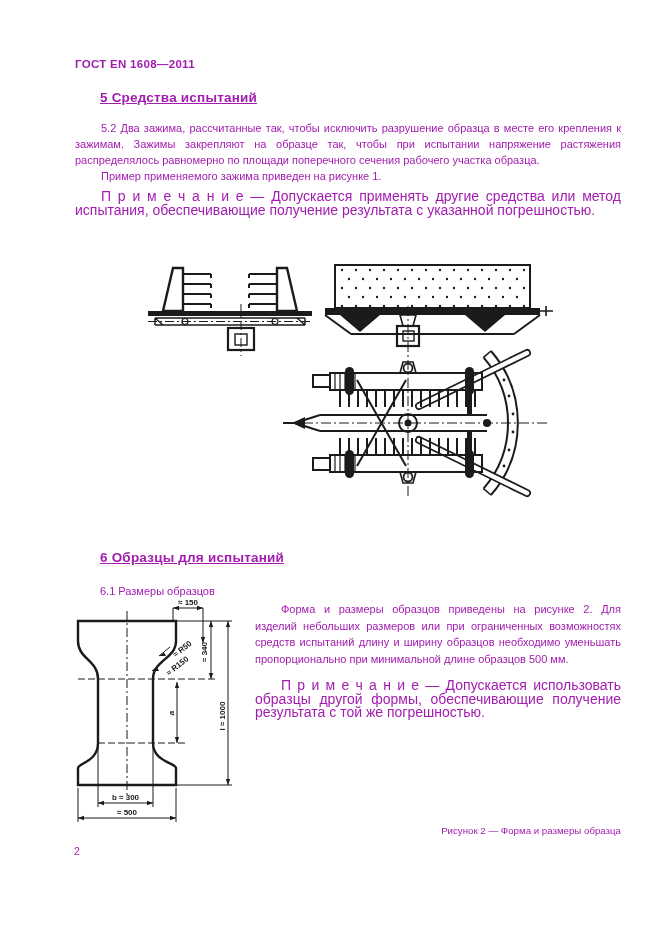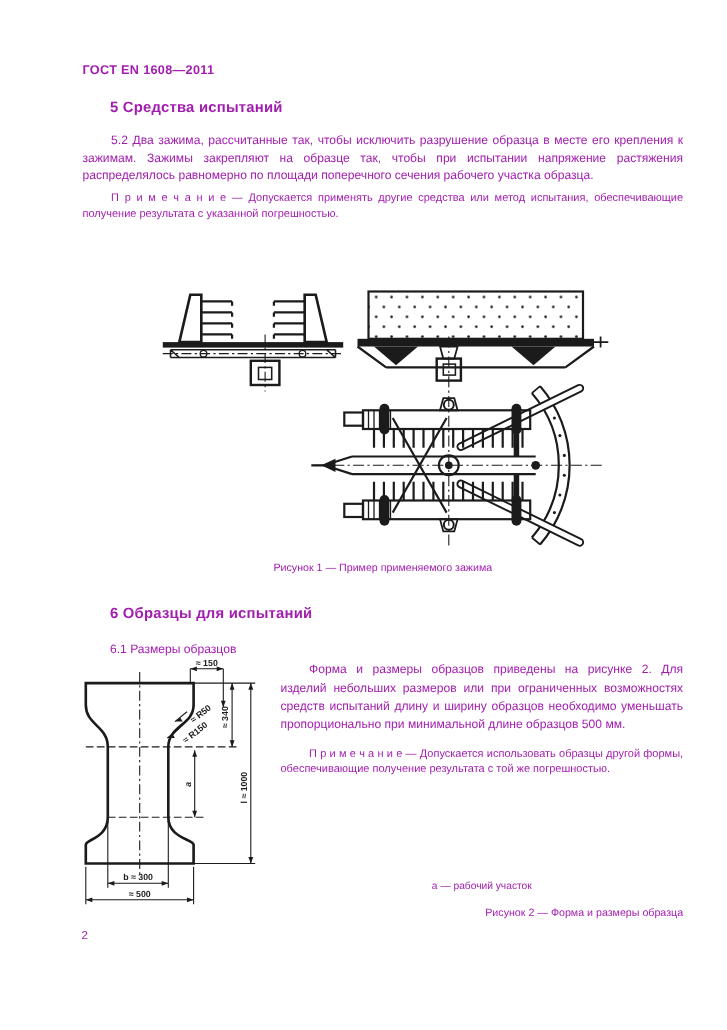--- a/index.html
+++ b/index.html
@@ -2,25 +2,25 @@
 <html><head>
 <meta charset="utf-8">
 <style>
   html,body{margin:0;padding:0;background:#ffffff;}
   .page{
     position:relative;width:661px;height:936px;background:#ffffff;overflow:hidden;
     font-family:"Liberation Sans",sans-serif;color:#a21caf;
   }
   .abs{position:absolute;}
   .doc-header{left:75px;top:58px;font-size:11.5px;font-weight:bold;letter-spacing:.3px;}
-  .h1{left:100px;font-size:13.5px;font-weight:bold;letter-spacing:.2px;}
+  .h1{left:100px;font-size:13.5px;font-weight:bold;letter-spacing:.2px;text-decoration:underline;}
   .h2{left:100px;font-size:11px;font-weight:normal;}
   .body-block{left:75px;width:546px;font-size:11px;line-height:16px;text-align:justify;}
   .body-block p{margin:0;text-indent:26px;}
-  .note{font-size:10px;line-height:13.5px;margin-top:6px;text-indent:26px;text-align:justify;}
+  .note{font-size:14px;line-height:13.5px;margin-top:6px;text-indent:26px;text-align:justify;}
   .caption{left:75px;width:546px;text-align:center;font-size:9.7px;}
   .col-right{left:255px;width:366px;font-size:11px;line-height:16.5px;text-align:justify;}
   .col-right p{margin:0;text-indent:26px;}
   .legend{left:255px;width:366px;text-align:center;font-size:9.3px;}
   .caption2{left:255px;width:366px;text-align:right;font-size:9.7px;}
   .pagenum{left:74px;top:845px;font-size:10.5px;}
   svg{display:block;}
   .ln{stroke:#1b1b1b;fill:none;}
   .dim-label{font-family:"Liberation Sans",sans-serif;font-size:8px;font-weight:bold;fill:#1b1b1b;}
 </style>
@@ -28,20 +28,21 @@
 <body>
 
 <div class="page">
 
   <div class="abs doc-header">ГОСТ  EN 1608—2011</div>
 
   <div class="abs h1" style="top:90px;">5  Средства испытаний</div>
 
   <div class="abs body-block" style="top:120px;">
     <p>5.2  Два зажима, рассчитанные так, чтобы исключить разрушение образца в месте его крепления к зажимам. Зажимы закрепляют на образце так, чтобы при испытании напряжение растяжения распределялось равномерно по площади поперечного сечения рабочего участка образца.</p>
+    <p>Пример применяемого зажима приведен на рисунке 1.</p>
     <div class="note">П р и м е ч а н и е — Допускается применять другие средства или метод испытания, обеспечивающие получение результата с указанной погрешностью.</div>
   </div>
 
   <svg class="abs" style="left:135px;top:256px;" width="420" height="248" viewBox="0 0 420 248">
 
     <g>
       <rect x="13" y="55" width="164" height="5" fill="#1b1b1b"></rect>
       <polygon points="38,12 48,12 48,55 28,55" class="ln" stroke-width="2.4"></polygon>
       <path class="ln" stroke-width="2" d="M48,18 H76 M48,28 H76 M48,38 H76 M48,48 H76 M76,18 v4 M76,28 v4 M76,38 v4 M76,48 v4"></path>
       <polygon points="142,12 152,12 162,55 142,55" class="ln" stroke-width="2.4"></polygon>
@@ -121,21 +122,20 @@
 
       <rect x="210" y="111" width="9" height="28" rx="4.5" fill="#1b1b1b"></rect>
       <rect x="210" y="194" width="9" height="28" rx="4.5" fill="#1b1b1b"></rect>
       <rect x="330" y="111" width="9" height="28" rx="4.5" fill="#1b1b1b"></rect>
       <rect x="330" y="194" width="9" height="28" rx="4.5" fill="#1b1b1b"></rect>
       <rect x="332" y="137" width="5" height="22" fill="#1b1b1b"></rect>
       <rect x="332" y="174" width="5" height="22" fill="#1b1b1b"></rect>
     </g>
   </svg>
 
-  <div class="abs caption" style="top:511px;">Рисунок 1 — Пример применяемого зажима</div>
 
   <div class="abs h1" style="top:550px;">6  Образцы для испытаний</div>
   <div class="abs h2" style="top:585px;">6.1  Размеры образцов</div>
 
   <svg class="abs" style="left:60px;top:596px;" width="200" height="240" viewBox="0 0 200 240">
 
     <path class="ln" stroke-width="2.4" d="M18,25 H116 V45 C116,63 93,64 93,83 V147 C93,166 116,167 116,172 V189 H18 V172 C18,167 38,166 38,147 V83 C38,64 18,63 18,45 Z"></path>
 
     <path class="ln" stroke-width="1" stroke-dasharray="9 3 2 3" d="M67,15 V202"></path>
 
@@ -179,18 +179,17 @@
     <polygon points="18,222 24,219.8 24,224.2" fill="#1b1b1b"></polygon>
     <polygon points="116,222 110,219.8 110,224.2" fill="#1b1b1b"></polygon>
     <text class="dim-label" x="67" y="219" text-anchor="middle">≈ 500</text>
   </svg>
 
   <div class="abs col-right" style="top:601px;">
     <p>Форма и размеры образцов приведены на рисунке 2. Для изделий небольших размеров или при ограниченных возможностях средств испытаний длину и ширину образцов необходимо уменьшать пропорционально при минимальной длине образцов 500 мм.</p>
     <div class="note" style="margin-top:12px;">П р и м е ч а н и е — Допускается использовать образцы другой формы, обеспечивающие получение результата с той же погрешностью.</div>
   </div>
 
-  <div class="abs legend" style="top:800px;">a — рабочий участок</div>
   <div class="abs caption2" style="top:825px;">Рисунок 2 — Форма и размеры образца</div>
 
   <div class="abs pagenum">2</div>
 
 </div>
 
 </body></html>

